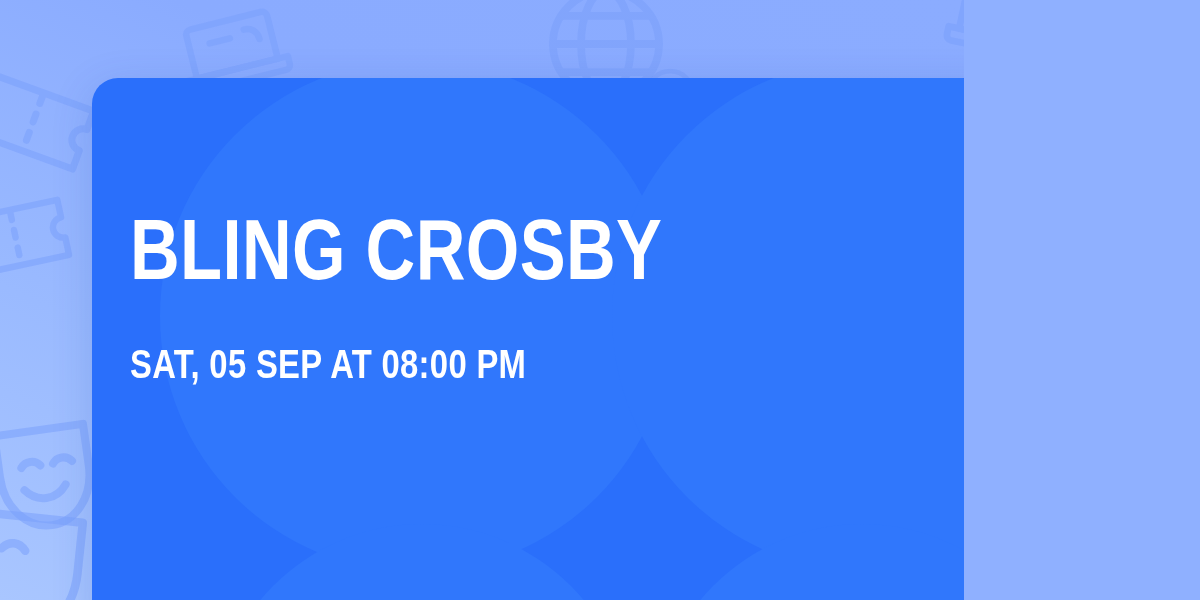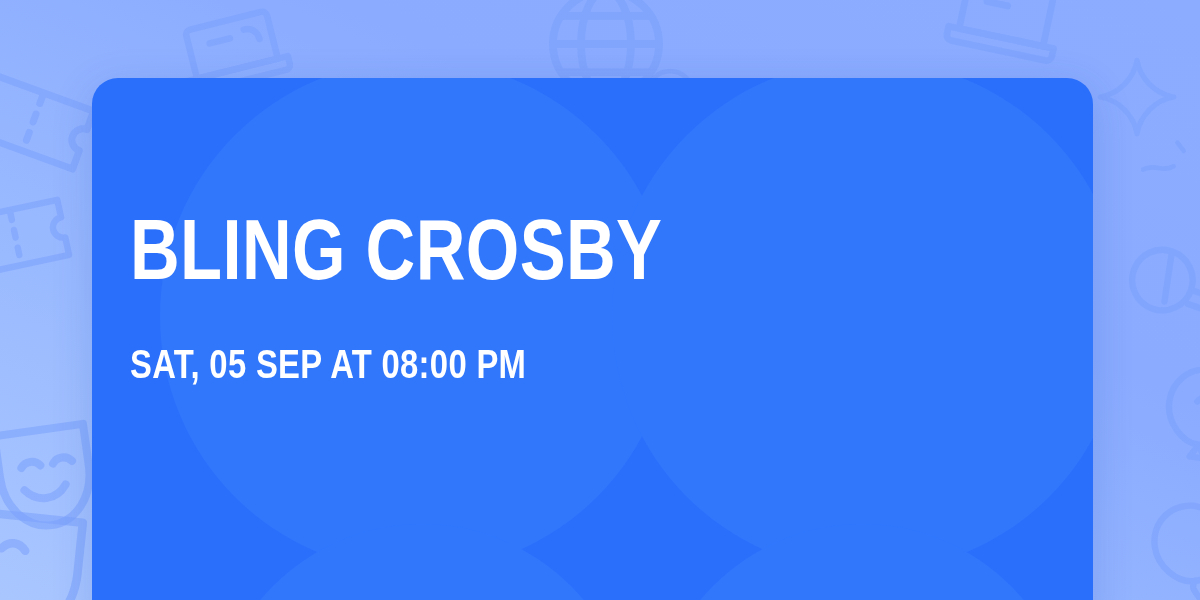--- a/index.html
+++ b/index.html
@@ -9,23 +9,24 @@
     height: 600px;
     overflow: hidden;
   }
   body {
     font-family: "Liberation Sans", sans-serif;
     background: #8fb0ff;
   }
 
   #stage {
     position: relative;
-    width: 1200px;
+    width: 956px;
     height: 600px;
     overflow: hidden;
+    padding-left: 8px;
   }
 
   
   .bg-layer {
     position: absolute;
     inset: 0;
     background:
       linear-gradient(205deg, #8bacff 0%, #8aabff 35%, #9abaff 70%, #a9c6ff 100%);
   }
   .bg-icons {

